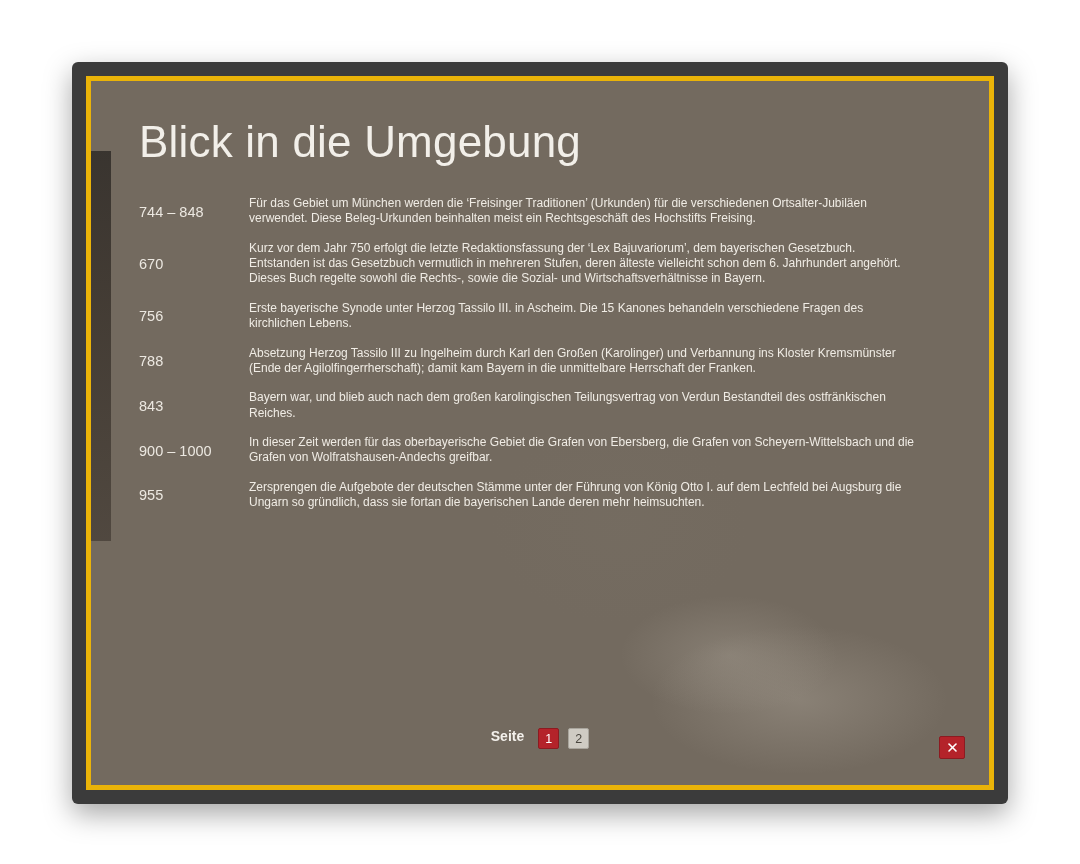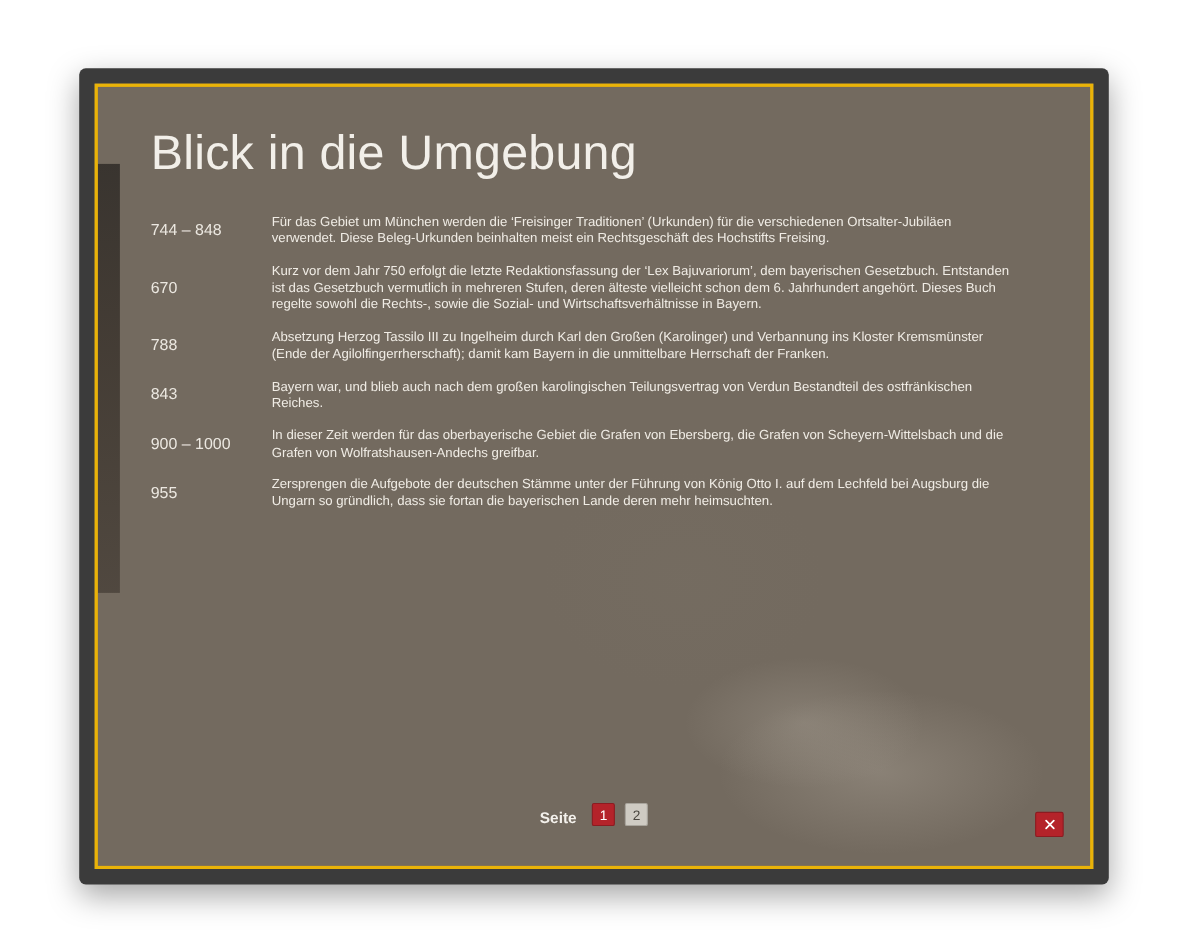--- a/index.html
+++ b/index.html
@@ -32,21 +32,21 @@
   }
 
   
   .modal-bevel {
     position: absolute;
     left: 14px;
     top: 14px;
     right: 14px;
     bottom: 14px;
     background: #6d6459;
-    border: 3px solid #eab308;
+    border: 5px solid #eab308;
     box-shadow: inset 0 0 0 1px rgba(255,255,255,0.05);
     overflow: hidden;
   }
 
   
   .modal-body {
     position: absolute;
     left: 0;
     top: 0;
     right: 0;
@@ -134,21 +134,21 @@
     line-height: 1.28;
   }
 
   
   .pager {
     position: absolute;
     left: 0;
     right: 0;
     bottom: 36px;
     display: flex;
-    align-items: flex-end;
+    align-items: flex-start;
     justify-content: center;
     gap: 9px;
   }
   .pager-label {
     color: #f4f1ec;
     font-size: 14px;
     font-weight: bold;
     margin-right: 5px;
   }
   .page-btn {
@@ -212,20 +212,24 @@
           <div class="entry">
             <div class="entry-year">744 – 848</div>
             <div class="entry-text">Für das Gebiet um München werden die ‘Freisinger Traditionen’ (Urkunden) für die verschiedenen Ortsalter-Jubiläen verwendet. Diese Beleg-Urkunden beinhalten meist ein Rechtsgeschäft des Hochstifts Freising.</div>
           </div>
 
           <div class="entry">
             <div class="entry-year">670</div>
             <div class="entry-text">Kurz vor dem Jahr 750 erfolgt die letzte Redaktionsfassung der ‘Lex Bajuvariorum’, dem bayerischen Gesetzbuch. Entstanden ist das Gesetzbuch vermutlich in mehreren Stufen, deren älteste vielleicht schon dem 6. Jahrhundert angehört. Dieses Buch regelte sowohl die Rechts-, sowie die Sozial- und Wirtschaftsverhältnisse in Bayern.</div>
           </div>
 
+          <div class="entry">
+            <div class="entry-year">756</div>
+            <div class="entry-text">Erste bayerische Synode unter Herzog Tassilo III. in Ascheim. Die 15 Kanones behandeln verschiedene Fragen des kirchlichen Lebens.</div>
+          </div>
 
           <div class="entry">
             <div class="entry-year">788</div>
             <div class="entry-text">Absetzung Herzog Tassilo III zu Ingelheim durch Karl den Großen (Karolinger) und Verbannung ins Kloster Kremsmünster (Ende der Agilolfingerrherschaft); damit kam Bayern in die unmittelbare Herrschaft der Franken.</div>
           </div>
 
           <div class="entry">
             <div class="entry-year">843</div>
             <div class="entry-text">Bayern war, und blieb auch nach dem großen karolingischen Teilungsvertrag von Verdun Bestandteil des ostfränkischen Reiches.</div>
           </div>

